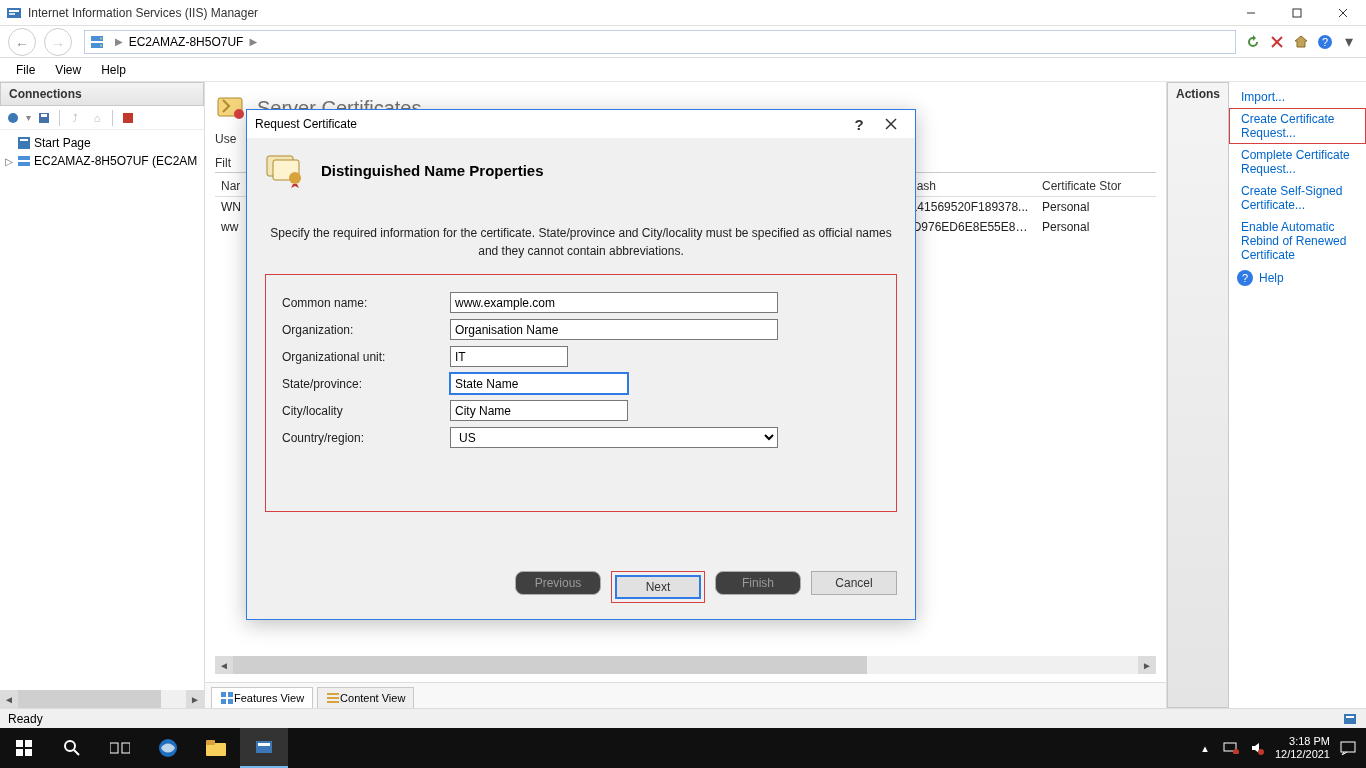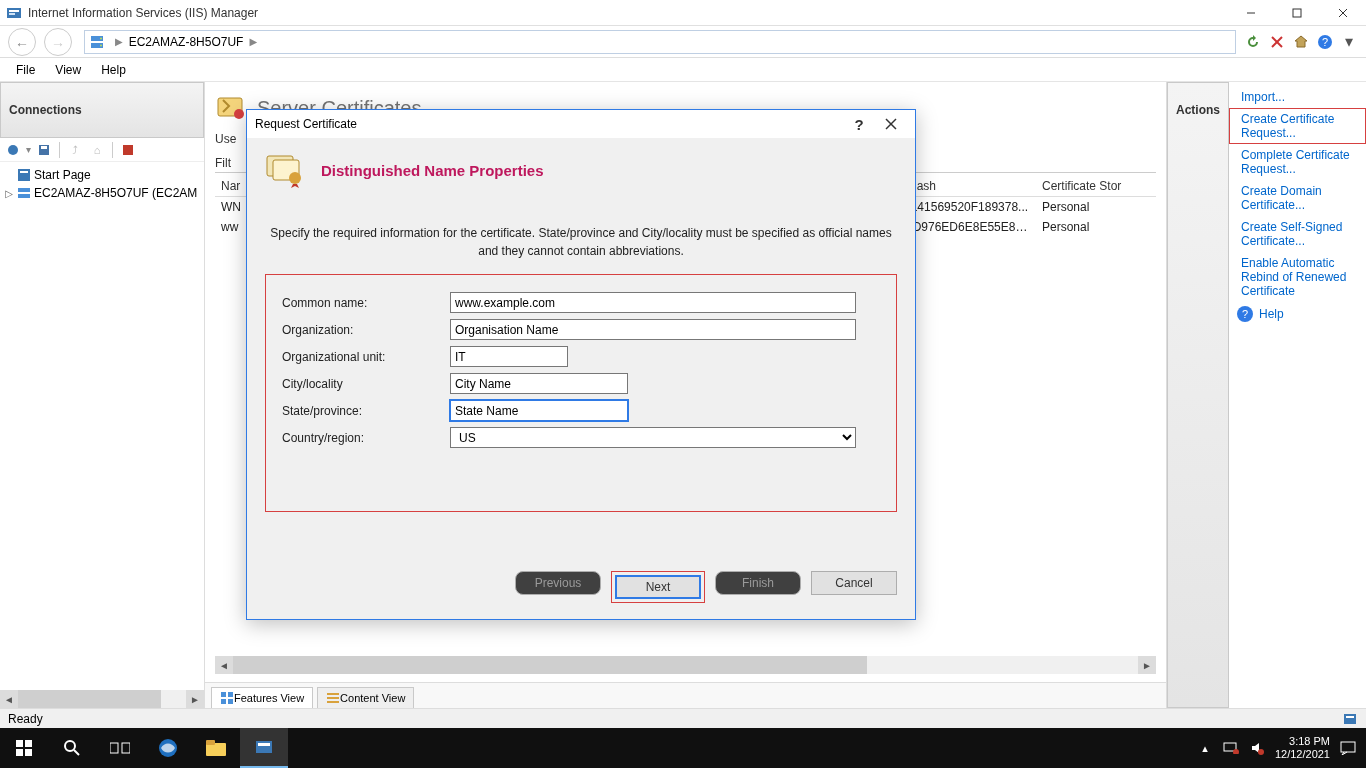--- a/index.html
+++ b/index.html
@@ -16,21 +16,21 @@
   .breadcrumb { flex:1; height:24px; border:1px solid #bfcfe3; background:#fff; margin:0 6px 0 8px; display:flex; align-items:center; font-size:12px; padding:0 4px;}
   .breadcrumb .bc-icon { width:16px;height:16px; margin-right:4px; }
   .breadcrumb .sep { color:#888; margin:0 6px; font-size:10px;}
   .nav-right { display:flex; align-items:center; padding-right:6px; gap:2px;}
   .nav-right .sq { width:22px; height:22px; display:flex; align-items:center; justify-content:center; font-size:13px;}
   
   .menubar { height:24px; display:flex; align-items:center; font-size:12px; padding:0 6px; border-bottom:1px solid #e5e5e5; background:#fff;}
   .menubar span { padding:3px 10px; }
   
   .maingrid { display:flex; height:calc(768px - 26px - 32px - 24px - 20px - 40px); }
-  .panel-header { background:linear-gradient(#f4f4f4,#e4e4e4); border:1px solid #c9c9c9; font-size:12px; font-weight:bold; padding:20px 8px; color:#333;}
+  .panel-header { background:linear-gradient(#f4f4f4,#e4e4e4); border:1px solid #c9c9c9; font-size:12px; font-weight:bold; padding:4px 8px; color:#333;}
   
   .connections { width:205px; border-right:1px solid #ddd; display:flex; flex-direction:column; background:#fff;}
   .conn-toolbar { height:24px; display:flex; align-items:center; gap:4px; padding:2px 4px; border-bottom:1px solid #eee;}
   .conn-toolbar .ico { width:18px; height:18px; display:flex; align-items:center; justify-content:center; font-size:11px; color:#666;}
   .tree { flex:1; font-size:12px; padding:4px 2px; overflow:hidden; position:relative;}
   .tree-row { display:flex; align-items:center; height:18px; white-space:nowrap;}
   .tree-row .exp { width:14px; text-align:center; color:#666; font-size:10px;}
   .tree-row .ticon { width:16px; height:16px; margin-right:2px; display:inline-block;}
   
   .center { flex:1; background:#fff; display:flex; flex-direction:column; position:relative;}
@@ -69,28 +69,28 @@
   .conn-hscroll .track{flex:1;position:relative;}
   .conn-hscroll .thumb{position:absolute;left:0;top:0;height:18px;width:85%;background:#cfcfcf;}
 
   
   .modal { position:absolute; left:246px; top:109px; width:670px; height:511px; background:#f0f0f0; border:1px solid #2f7ae5; box-shadow:0 4px 20px rgba(0,0,0,.25); display:flex; flex-direction:column; z-index:100;}
   .modal-title { height:28px; background:#fff; display:flex; align-items:center; font-size:12px; padding:0 8px;}
   .modal-title .spacer{flex:1;}
   .modal-title .mbtn { width:32px; height:24px; display:flex; align-items:center; justify-content:center; font-size:15px; color:#333;}
   .modal-header { display:flex; align-items:center; gap:14px; padding:14px 18px 10px 18px;}
   .modal-header .cert-icon { width:42px; height:36px; }
-  .modal-header .mh-title { font-size:15px; font-weight:bold; color:#be185d;}
+  .modal-header .mh-title { font-size:15px; font-weight:bold; color:#000000;}
   .modal-body { flex:1; padding:8px 18px; font-size:12px; color:#222;}
   .modal-body .explain { margin:18px 0 14px 0; line-height:1.5;text-align:center;}
   .form-box { border:1px solid #d64040; padding:14px 16px 60px 16px; }
   .form-row { display:flex; align-items:center; height:27px;}
   .form-row label { width:168px; }
   .form-row input, .form-row select { font-size:12px; padding:2px 4px; border:1px solid #777; background:#fff; height:21px;}
-  .w350{width:406px;} .w118{width:118px;} .w178{width:178px;}
+  .w350{width:328px;} .w118{width:118px;} .w178{width:178px;}
   input.focused { border:1px solid #2f7ae5; outline:1px solid #2f7ae5;}
   .modal-buttons { display:flex; justify-content:flex-end; gap:10px; padding:12px 18px 16px 18px;}
   .btn { width:86px; height:24px; font-size:12px; border:1px solid #adadad; background:#e1e1e1; color:#333; display:flex; align-items:center; justify-content:center;}
   .btn.disabled { color:#9a9a9a; background:#404040;border-radius:8px;}
   .btn.primary { border:2px solid #2f7ae5; }
   .btn-box-red { border:1px solid #d64040; padding:3px; display:inline-flex;}
 
   
   .taskbar { position:absolute; left:0; right:0; bottom:0; height:40px; background:#101010; display:flex; align-items:center; color:#fff;}
   .taskbar .tb { width:48px; height:40px; display:flex; align-items:center; justify-content:center; font-size:16px; color:#fff;}
@@ -309,21 +309,20 @@
       </div>
     </div>
   </div>
 
   <div class="actions">
     <div class="panel-header">Actions</div>
     <div class="actions-list">
       <a>Import...</a>
       <a class="highlight">Create Certificate Request...</a>
       <a>Complete Certificate Request...</a>
-      <a>Create Domain Certificate...</a>
       <a>Create Self-Signed Certificate...</a>
       <a>Enable Automatic Rebind of Renewed Certificate</a>
       <div class="help">
         <span class="hicon">?</span>
         <span>Help</span>
       </div>
     </div>
   </div>
 </div>
 
@@ -369,26 +368,26 @@
       </div>
       <div class="form-row">
         <label>Organization:</label>
         <input class="w350" value="Organisation Name" style="">
       </div>
       <div class="form-row">
         <label>Organizational unit:</label>
         <input class="w118" value="IT" style="">
       </div>
       <div class="form-row">
+        <label>State/province:</label>
+        <input class="w178 focused" value="State Name" style="">
+      </div>
+      <div class="form-row">
         <label>City/locality</label>
         <input class="w178" value="City Name" style="">
-      </div>
-      <div class="form-row">
-        <label>State/province:</label>
-        <input class="w178 focused" value="State Name" style="">
       </div>
       <div class="form-row">
         <label>Country/region:</label>
         <select class="w350">
           <option>US</option>
         </select>
       </div>
     </div>
   </div>
   <div class="modal-buttons">

